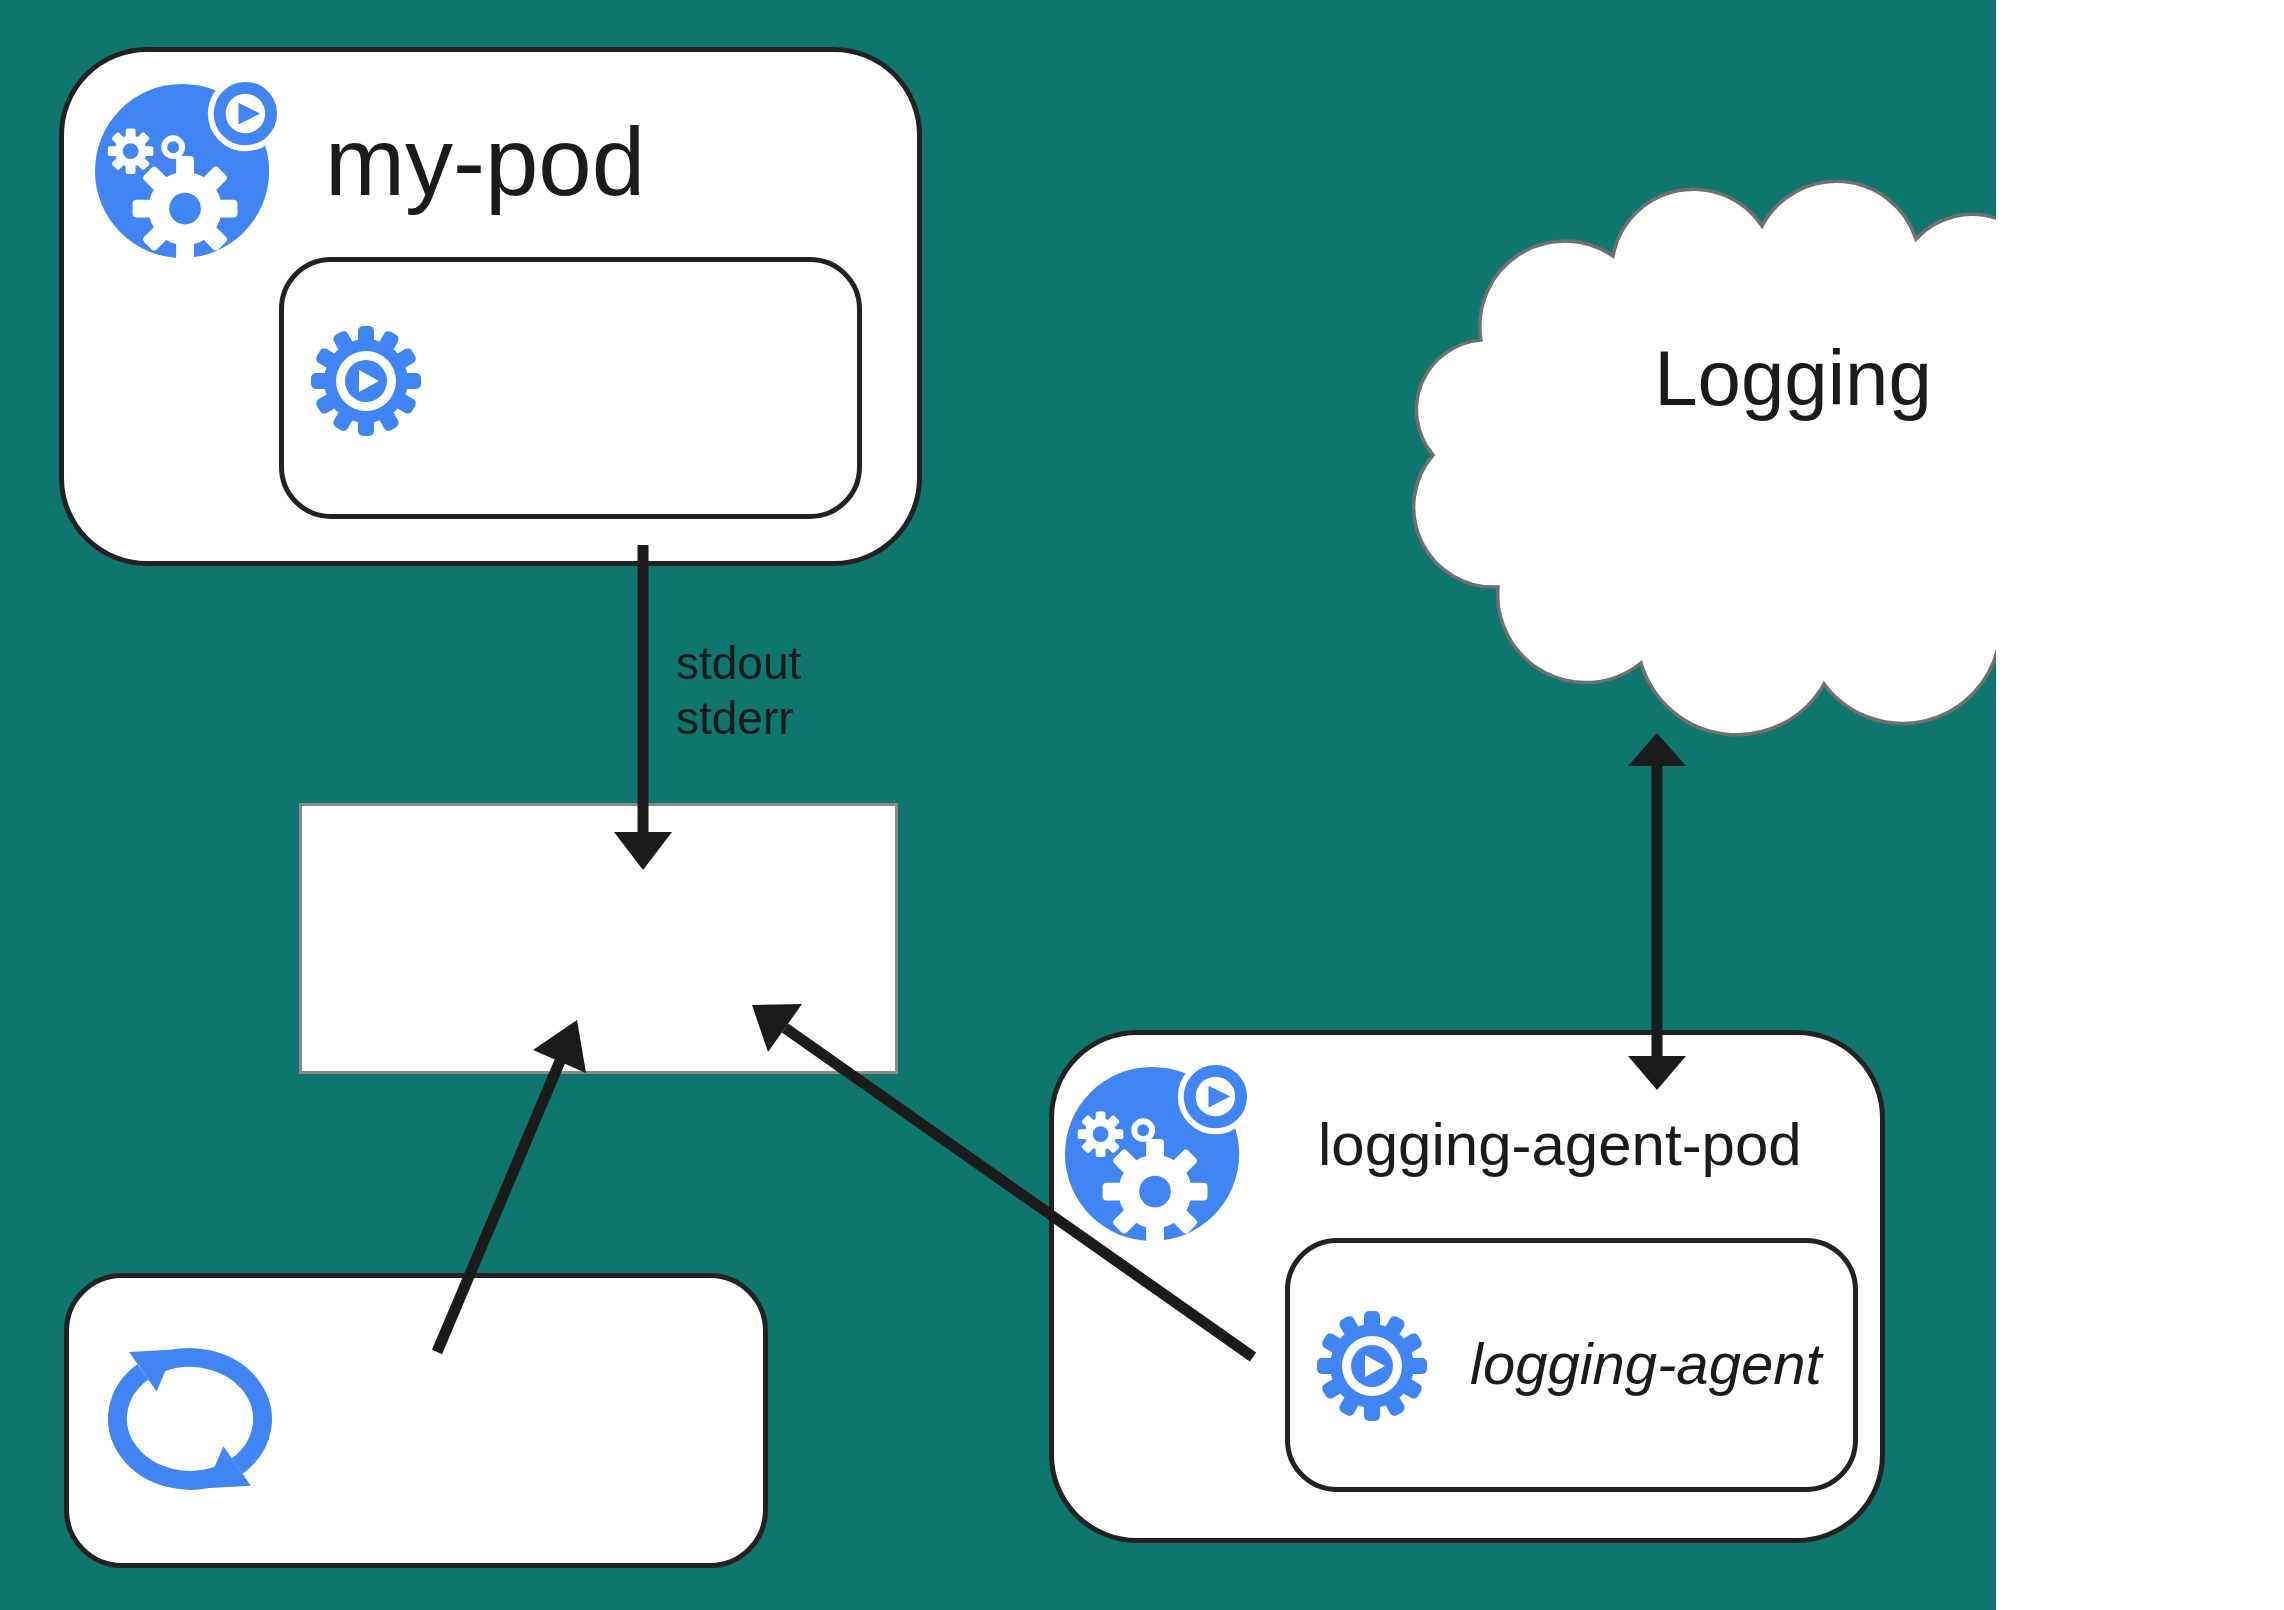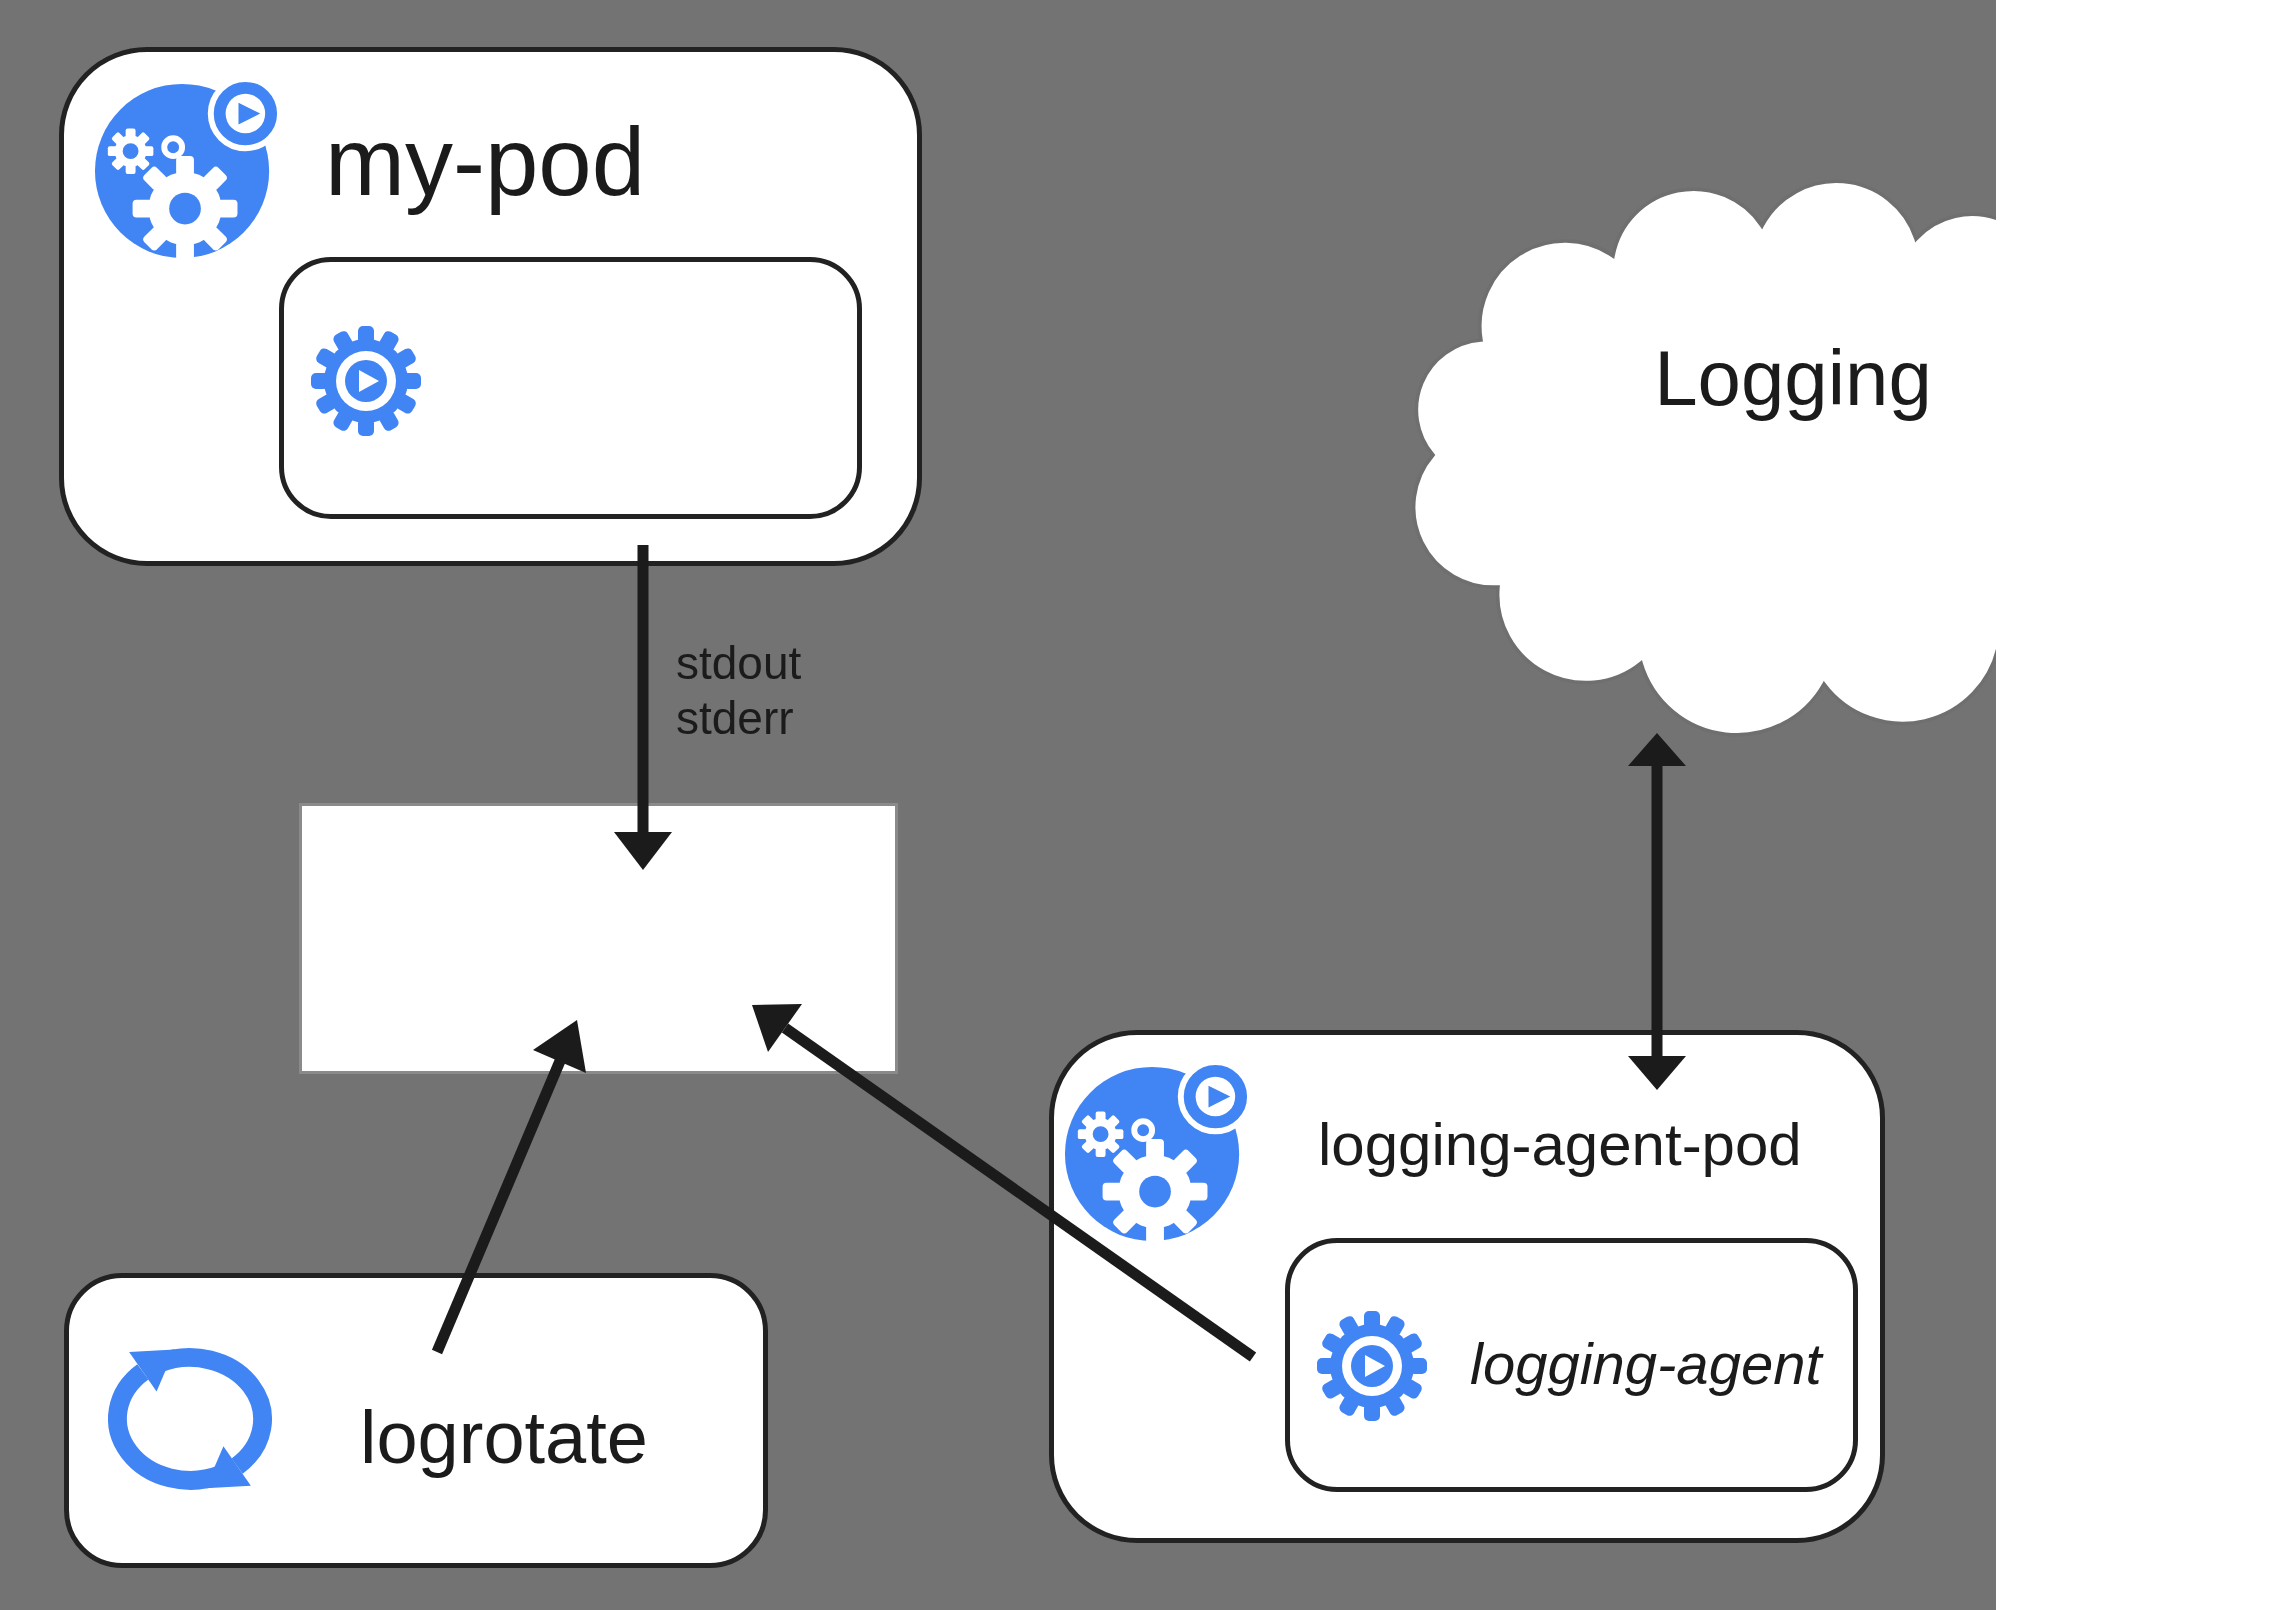--- a/index.html
+++ b/index.html
@@ -5,21 +5,21 @@
   :root{
     --icon-blue:#4184F3;
     --line-black:#1b1b1b;
     --border-dark:#222222;
     --border-gray:#8a8a8a;
     --cloud-stroke:#6f6f6f;
     --text-color:#1b1b1b;
   }
   html,body{margin:0;padding:0;background:#ffffff;}
   #canvas{
-    position:relative;width:1996px;height:1610px;background:#737373;overflow:hidden;
+    position:relative;width:1996px;height:1610px;background:#0f766e;overflow:hidden;
     font-family:"Liberation Sans","DejaVu Sans",sans-serif;color:var(--text-color);
   }
   .box{position:absolute;background:#fff;box-sizing:border-box;}
   .box.dark{border:5px solid var(--border-dark);}
   .box.pod{border-radius:88px;}
   .box.inner{border-radius:52px;}
   .box.round58{border-radius:58px;}
   .box.gray{border:3px solid var(--border-gray);border-radius:0;}
   .lbl{position:absolute;white-space:nowrap;color:var(--text-color);}
   .lbl.center{text-align:center;}
@@ -109,21 +109,20 @@
 
   <div class="box dark round58" style="left:64px;top:1273px;width:704px;height:295px;"></div>
   <div class="icon" style="left:100px;top:1340px;width:180px;height:163px;">
     <svg width="180" height="163" viewBox="0 0 210 190">
       <path d="M 69 27 A 85 72 0 0 1 160 147" style="fill:none;stroke:var(--icon-blue);stroke-width:22"></path>
       <polygon points="123,173 176,170 144,124" style="fill:var(--icon-blue)"></polygon>
       <path d="M 141 157 A 85 72 0 0 1 50 37" style="fill:none;stroke:var(--icon-blue);stroke-width:22"></path>
       <polygon points="87,11 34,14 66,60" style="fill:var(--icon-blue)"></polygon>
     </svg>
   </div>
-  <div class="lbl" style="left:360px;top:1399px;font-size:74px;line-height:78px;">logrotate</div>
 
   <div class="box dark pod" style="left:1049px;top:1030px;width:836px;height:513px;"></div>
   <div class="icon" style="left:1063px;top:1055px;width:190px;height:190px;">
     <svg width="190" height="190" viewBox="0 0 192 192">
       <circle cx="90" cy="100" r="88" style="fill:var(--icon-blue)"></circle>
       <g transform="translate(93,138)">
         <g style="fill:#ffffff">
           <rect x="-9" y="-53" width="18" height="20" rx="4"></rect>
           <rect x="-9" y="-53" width="18" height="20" rx="4" transform="rotate(45)"></rect>
           <rect x="-9" y="-53" width="18" height="20" rx="4" transform="rotate(90)"></rect>

